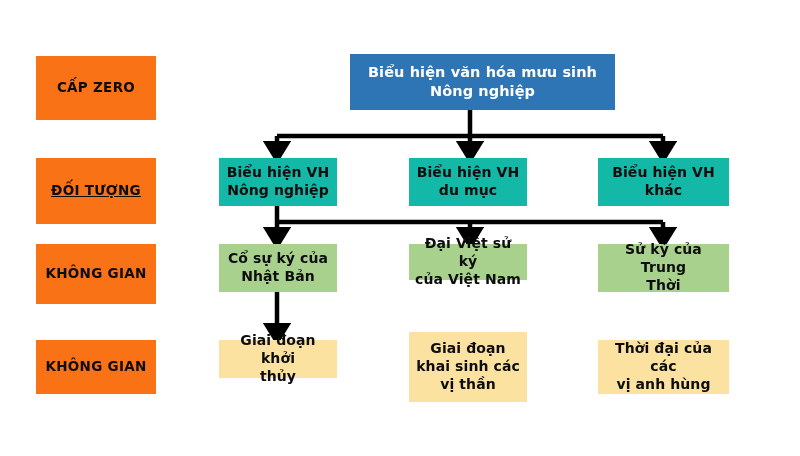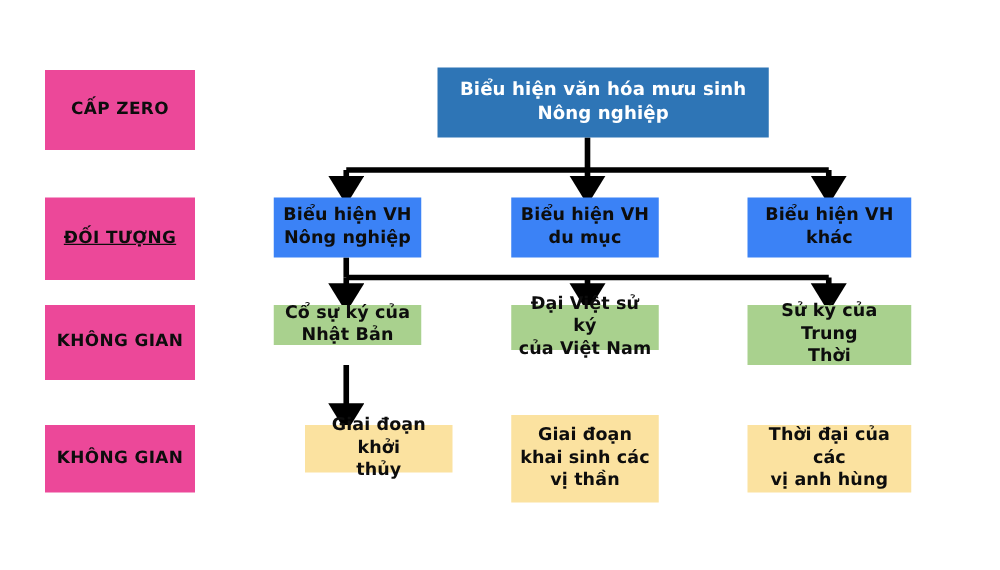--- a/index.html
+++ b/index.html
@@ -26,31 +26,31 @@
     justify-content: center;
     text-align: center;
     font-weight: bold;
     color: #0d0d0d;
     line-height: 1.28;
     letter-spacing: 0.1px;
     padding: 2px 4px;
     white-space: pre-line;
   }
   .tier-label {
-    background: #ec4899;
+    background: #f97316;
     font-size: 13.5px;
     letter-spacing: 0.3px;
   }
   .node-root {
     background: #2e75b6;
     color: #ffffff;
     font-size: 14.5px;
   }
   .node-blue {
-    background: #3b82f6;
+    background: #14b8a6;
     font-size: 14px;
   }
   .node-green {
     background: #a9d18e;
     font-size: 14px;
   }
   .node-yellow {
     background: #fbe2a0;
     font-size: 14px;
   }
@@ -104,28 +104,28 @@
   <div class="node node-root" style="left:338px; top:54px; width:265px; height:56px;margin-left:12px;">Biểu hiện văn hóa mưu sinh
 Nông nghiệp</div>
 
   <div class="node node-blue" style="left:219px; top:158px; width:118px; height:48px;">Biểu hiện VH
 Nông nghiệp</div>
   <div class="node node-blue" style="left:409px; top:158px; width:118px; height:48px;">Biểu hiện VH
 du mục</div>
   <div class="node node-blue" style="left:598px; top:158px; width:131px; height:48px;">Biểu hiện VH
 khác</div>
 
-  <div class="node node-green" style="left:219px; top:244px; width:118px; height:32px;">Cổ sự ký của
+  <div class="node node-green" style="left:219px; top:244px; width:118px; height:48px;">Cổ sự ký của
 Nhật Bản</div>
   <div class="node node-green" style="left:409px; top:244px; width:118px; height:36px;">Đại Việt sử ký
 của Việt Nam</div>
   <div class="node node-green" style="left:598px; top:244px; width:131px; height:48px;">Sử ký của Trung
 Thời</div>
 
-  <div class="node node-yellow" style="left:219px; top:340px; width:118px; height:38px;margin-left:25px;">Giai đoạn khởi
+  <div class="node node-yellow" style="left:219px; top:340px; width:118px; height:38px;">Giai đoạn khởi
 thủy</div>
   <div class="node node-yellow" style="left:409px; top:332px; width:118px; height:70px;">Giai đoạn
 khai sinh các
 vị thần</div>
   <div class="node node-yellow" style="left:598px; top:340px; width:131px; height:54px;">Thời đại của các
 vị anh hùng</div>
 
 </div>
 
 </body></html>

